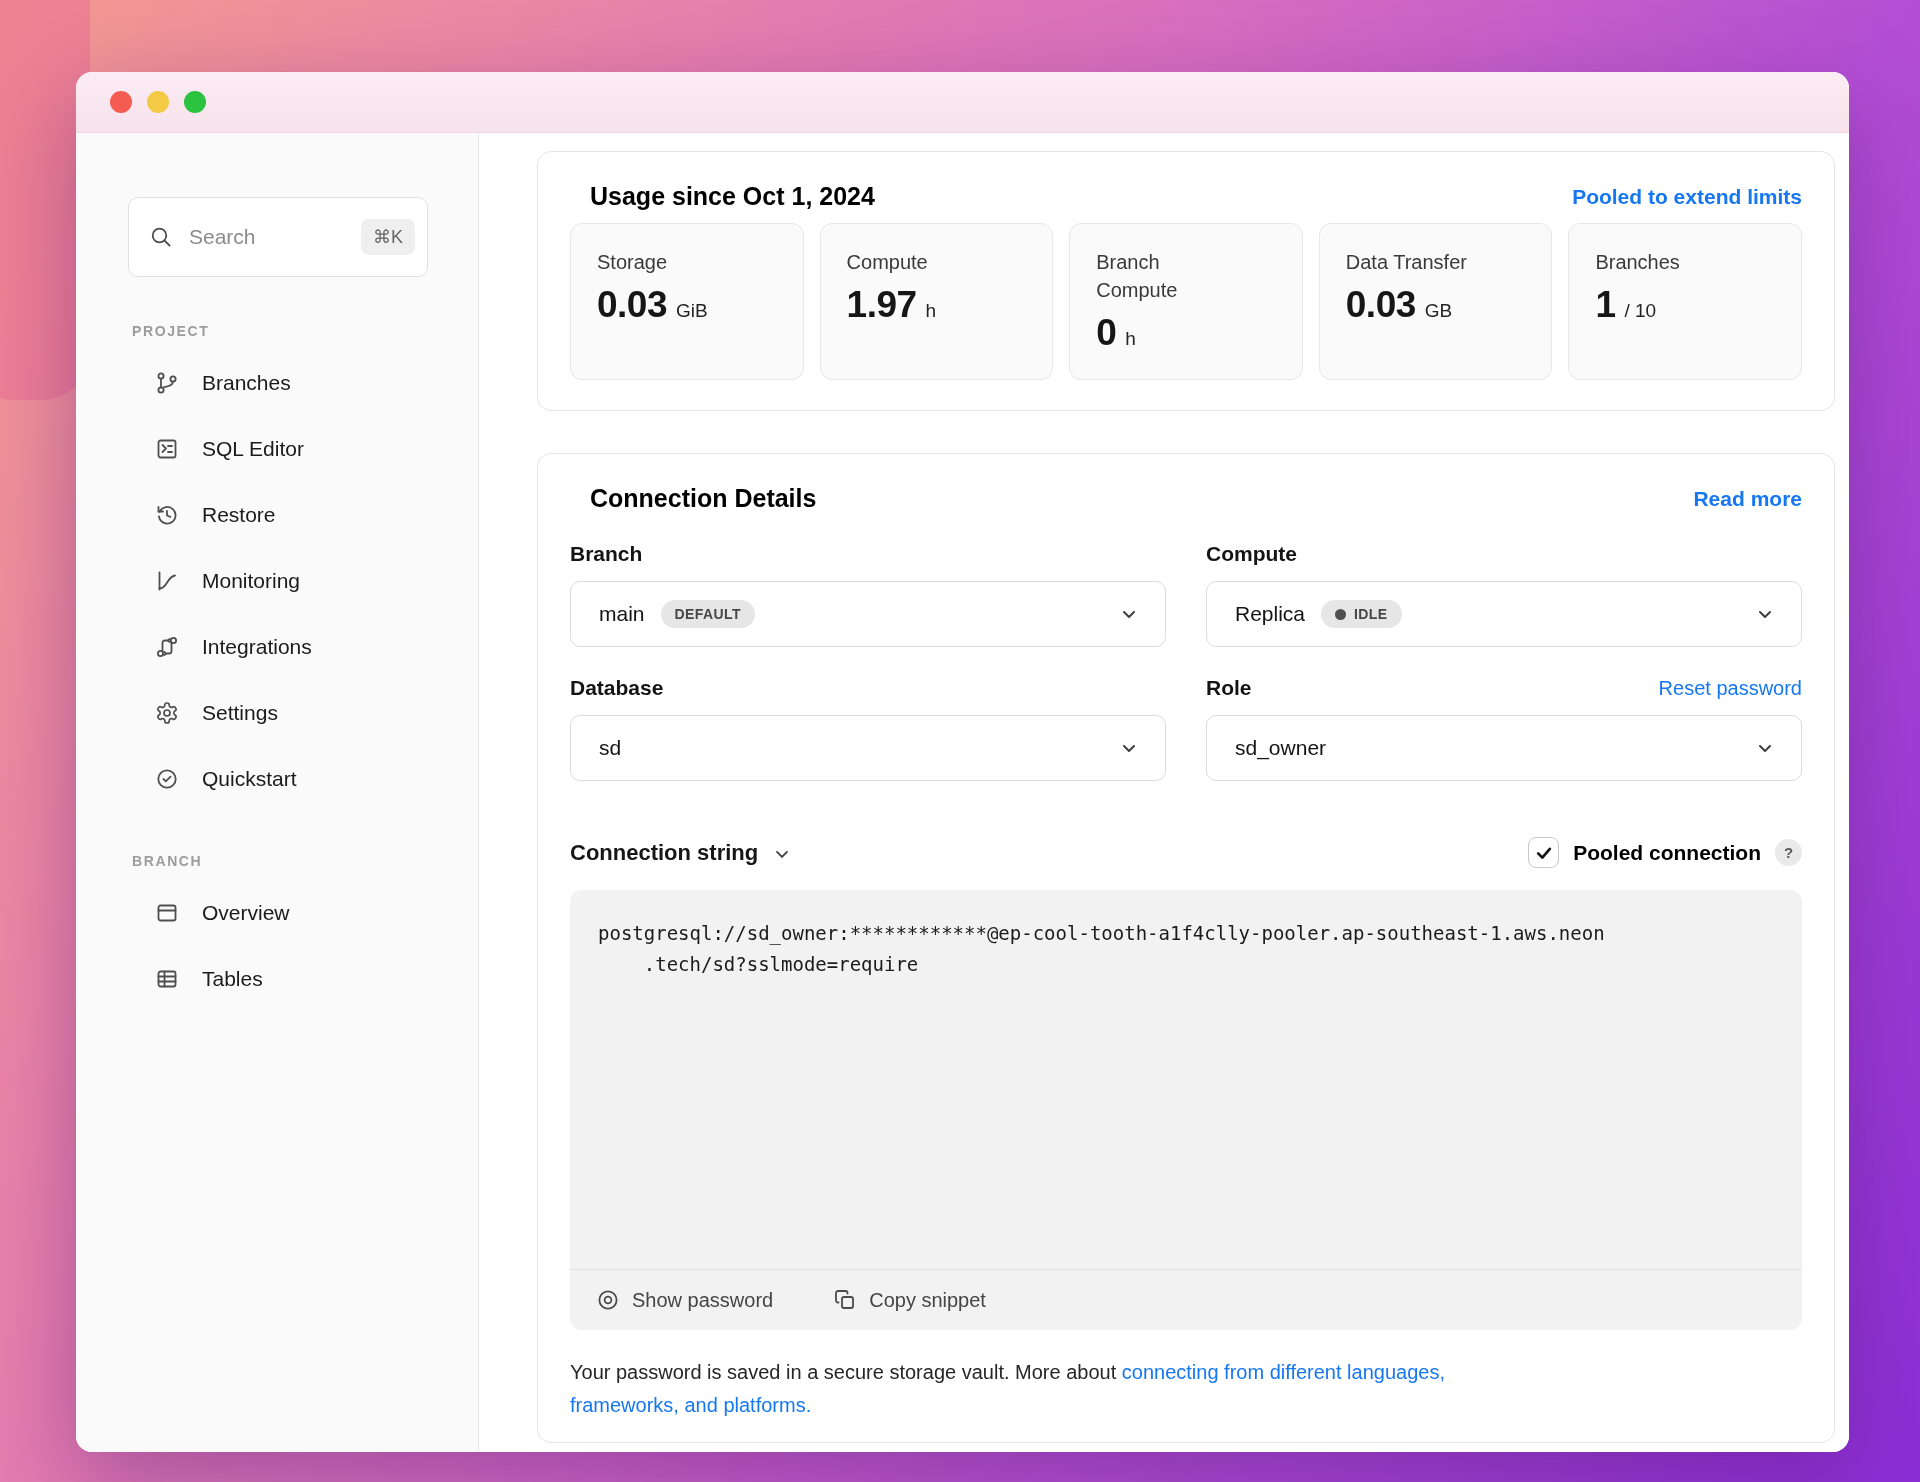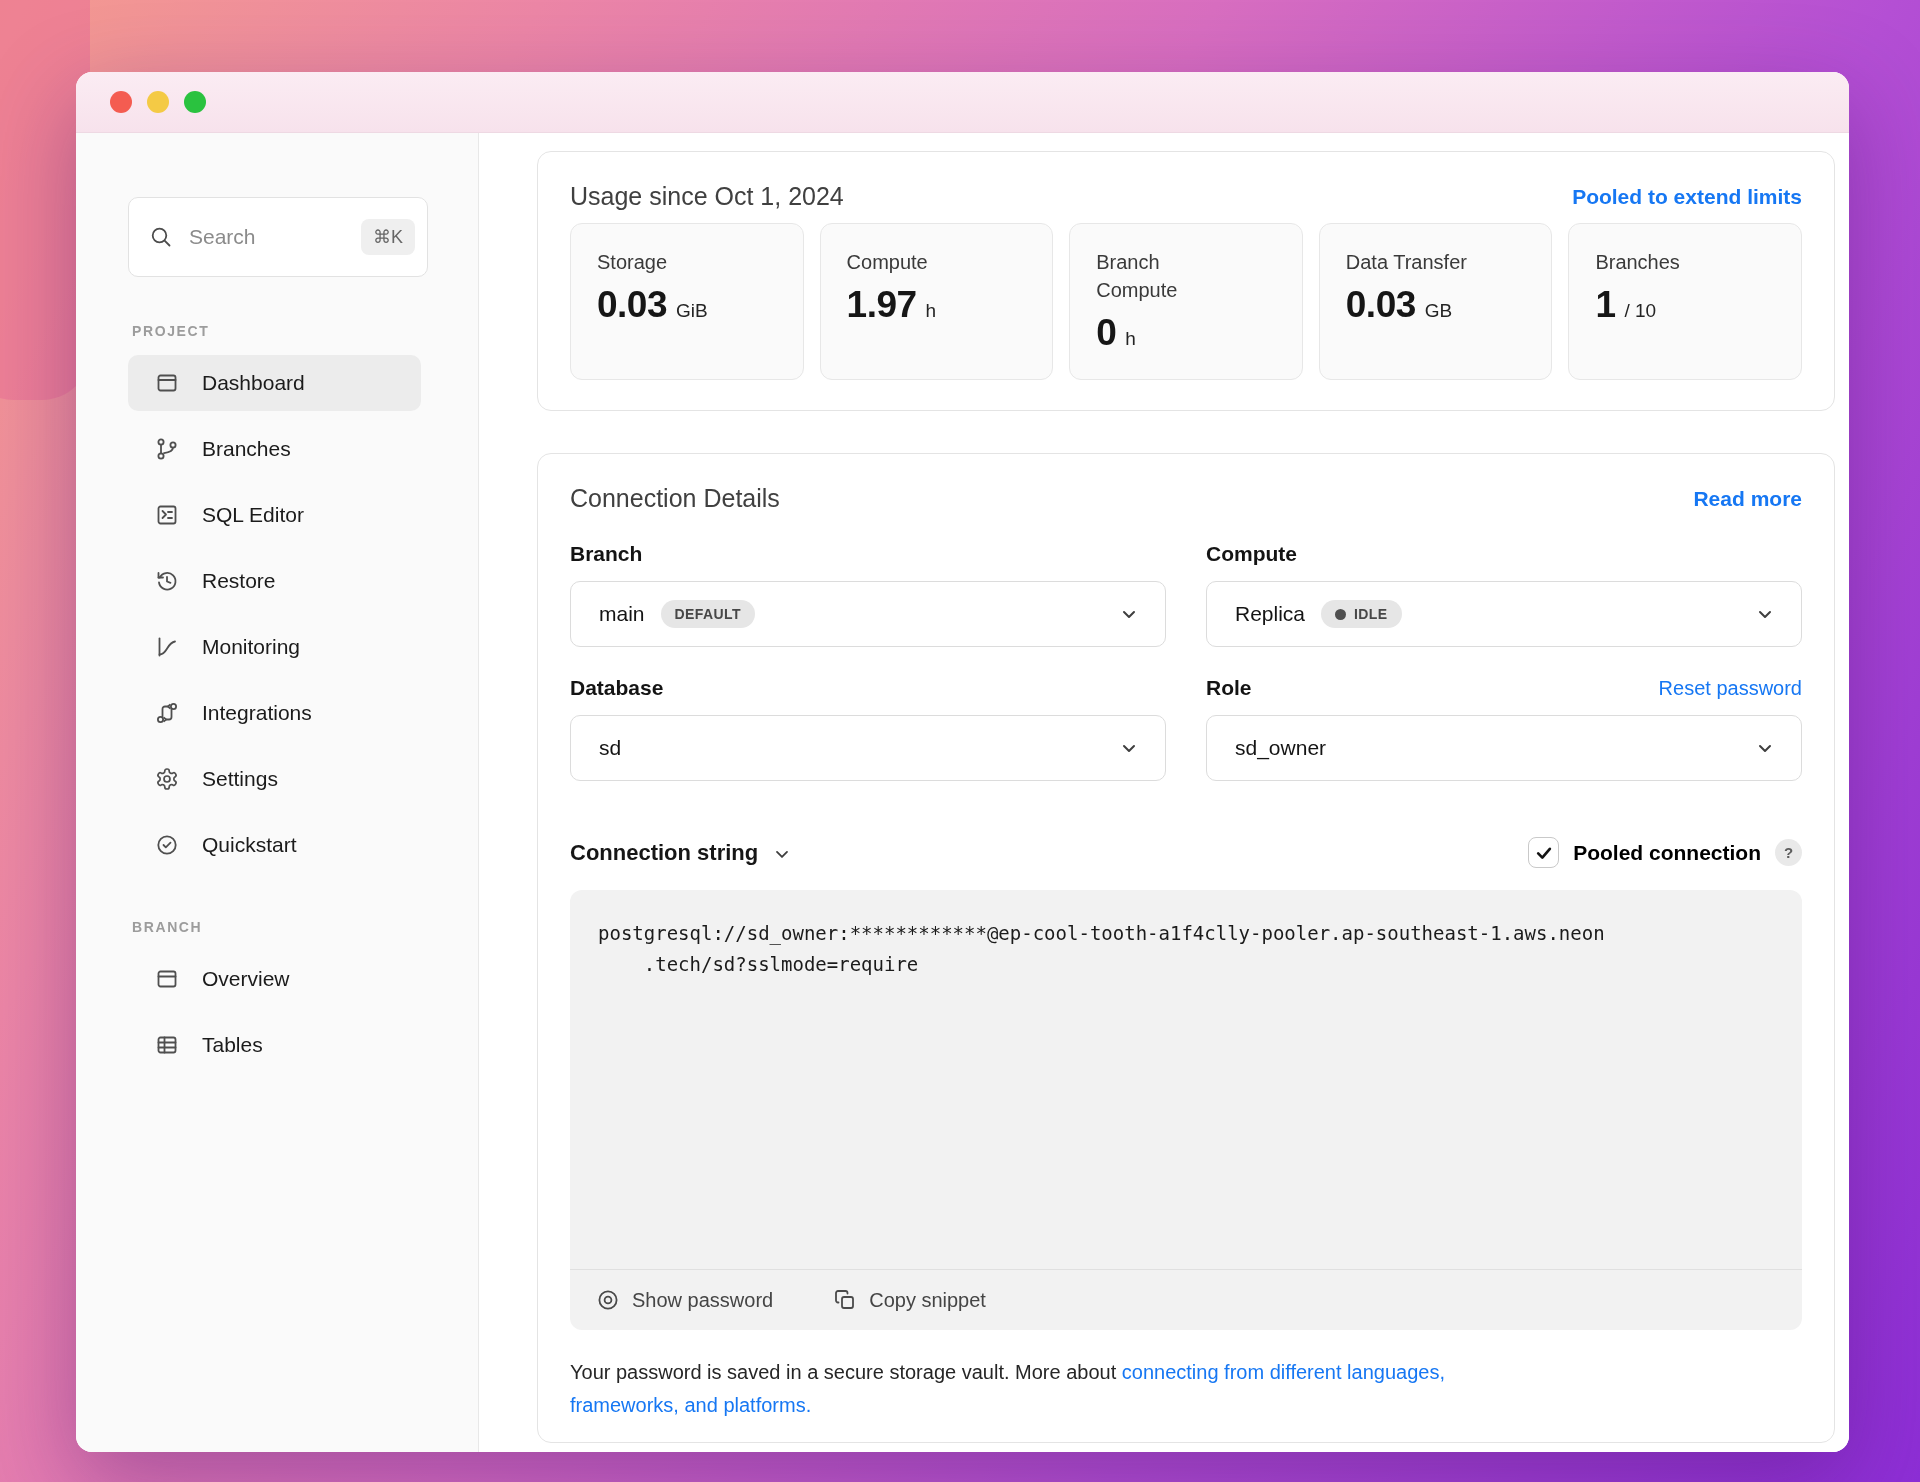--- a/index.html
+++ b/index.html
@@ -51,21 +51,21 @@
     padding-left:26px;box-sizing:border-box;cursor:pointer;
   }
   .item.active{background:#ececec;}
   .item .icon{display:flex;color:#4f4f4f;width:26px;justify-content:center;}
   .item .lbl{margin-left:22px;font-size:21px;color:#1b1b1b;}
 
   
   .main{flex:1;background:#fff;padding:18px 14px 0 58px;box-sizing:border-box;min-width:0;}
   .card{border:1px solid #e4e4e4;border-radius:14px;background:#fff;box-sizing:border-box;}
   .card-head{display:flex;align-items:center;justify-content:space-between;}
-  .card-title{font-size:25px;font-weight:400;color:#404040;}
+  .card-title{font-size:25px;font-weight:700;color:#000000;margin-left:20px;}
   .blue-link{font-size:21px;font-weight:600;color:#1677f3;cursor:pointer;text-decoration:none;}
 
   .usage{height:260px;padding:30px 32px;}
   .stats{display:flex;gap:16px;margin-top:12px;}
   .stat{
     flex:1;height:157px;background:#fafafa;border:1px solid #e7e7e7;border-radius:12px;
     padding:24px 0 0 26px;box-sizing:border-box;
   }
   .stat-label{font-size:20px;color:#3a3a3a;line-height:28px;display:block;}
   .stat-label2{font-size:20px;color:#3a3a3a;line-height:28px;display:block;}
@@ -150,29 +150,20 @@
               <circle cx="10.5" cy="10.5" r="6.8"></circle>
               <line x1="15.6" y1="15.6" x2="20.5" y2="20.5"></line>
             </svg>
         </span>
         <span class="s-text">Search</span>
         <span class="kbd">⌘K</span>
       </div>
 
       <div class="sec-label">PROJECT</div>
       <div class="nav">
-        <div class="item active">
-          <span class="icon">
-            <svg width="24" height="24" viewBox="0 0 24 24" fill="none" stroke="currentColor" stroke-width="1.8" stroke-linecap="round">
-                <rect x="3.5" y="4.5" width="17" height="15" rx="2"></rect>
-                <line x1="3.5" y1="9" x2="20.5" y2="9"></line>
-              </svg>
-          </span>
-          <span class="lbl">Dashboard</span>
-        </div>
         <div class="item">
           <span class="icon">
             <svg width="24" height="24" viewBox="0 0 24 24" fill="none" stroke="currentColor" stroke-width="1.8" stroke-linecap="round">
                 <circle cx="6" cy="5" r="2.6"></circle>
                 <circle cx="6" cy="19" r="2.6"></circle>
                 <circle cx="18" cy="8" r="2.6"></circle>
                 <line x1="6" y1="7.6" x2="6" y2="16.4"></line>
                 <path d="M18 10.6c0 4-5 5-9 5.6"></path>
               </svg>
           </span>

